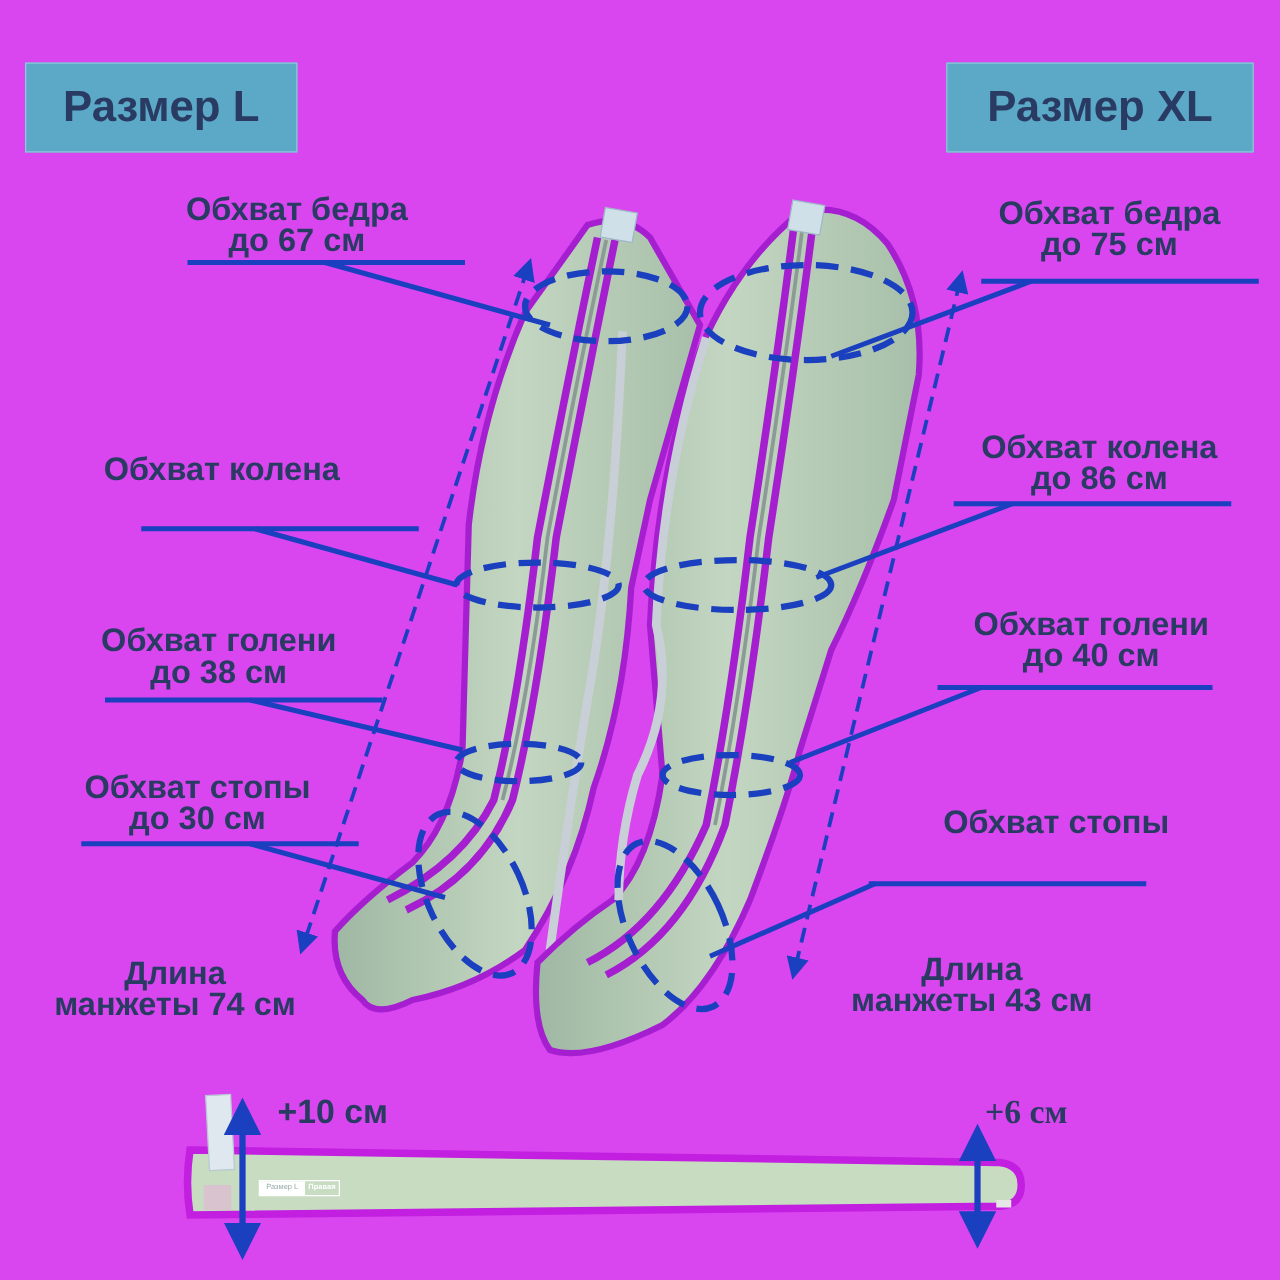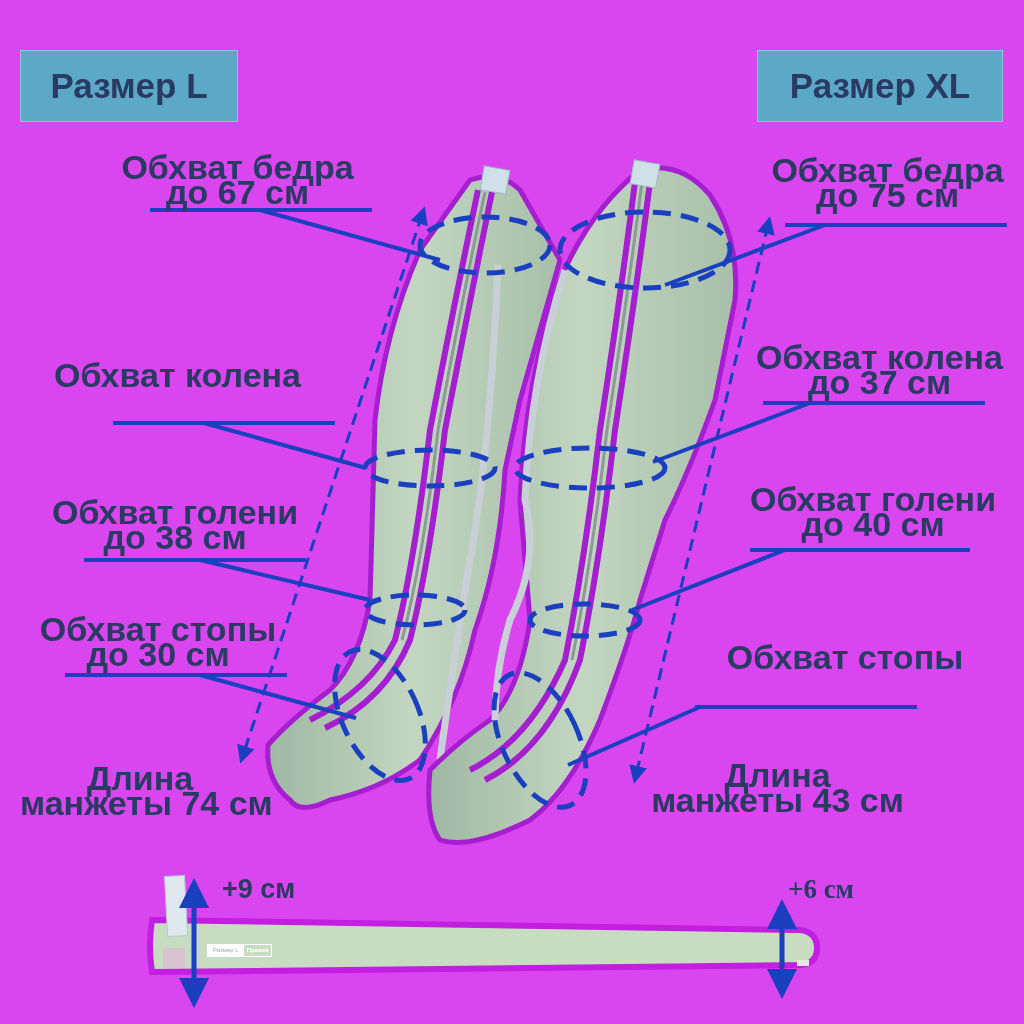--- a/index.html
+++ b/index.html
@@ -8,21 +8,21 @@
     background: #d946ef; font-family: "Liberation Sans", "DejaVu Sans", sans-serif;
   }
   .size-badge {
     position: absolute; background: #5ba8c7; color: #2a3b63;
     font-weight: bold; font-size: 35px; line-height: 70px; text-align: center;
     border: 1px solid #8ec6dc;
   }
   #badge-l { left: 20px; top: 50px; width: 216px; height: 70px; }
   #badge-xl { left: 757px; top: 50px; width: 244px; height: 70px; }
   .label {
-    position: absolute; color: #2a3b63; font-weight: bold; font-size: 34px;
+    position: absolute; color: #2a3b63; font-weight: bold; font-size: 26px;
     line-height: 25px; text-align: center; white-space: nowrap;
   }
   .label span { display: block; }
   .ext {
     position: absolute; color: #2a3b63; font-weight: bold; font-size: 27px; white-space: nowrap;
   }
   svg#art { position: absolute; left: 0; top: 0; }
   .tag {
     position: absolute; left: 207px; top: 944px; height: 11px; display: flex;
     font-size: 6px; line-height: 11px; border: 1px solid #ffffff;
@@ -137,33 +137,33 @@
     <span>Длина</span>
       <span>манжеты 74 см</span>
   </div>
 
   <div class="label" style="left:770px; top:158px; width:235px;">
     <span>Обхват бедра</span>
       <span>до 75 см</span>
   </div>
   <div class="label" style="left:752px; top:345px; width:255px;">
     <span>Обхват колена</span>
-      <span>до 37 см</span>
+      <span>до 86 см</span>
   </div>
   <div class="label" style="left:748px; top:487px; width:250px;">
     <span>Обхват голени</span>
       <span>до 40 см</span>
   </div>
   <div class="label" style="left:725px; top:645px; width:240px;">
     <span>Обхват стопы</span>
   </div>
   <div class="label" style="left:650px; top:763px; width:255px;">
     <span>Длина</span>
       <span>манжеты 43 см</span>
   </div>
 
-  <div class="ext" style="left:222px; top:874px;">+9 см</div>
+  <div class="ext" style="left:222px; top:874px;">+10 см</div>
   <div class="ext" style="left:788px; top:874px;font-family:Liberation Serif, serif;">+6 см</div>
   <div class="tag">
     <span class="a">Размер L</span>
     <span class="b">Правая</span>
   </div>
 </div>
 
 </body></html>

